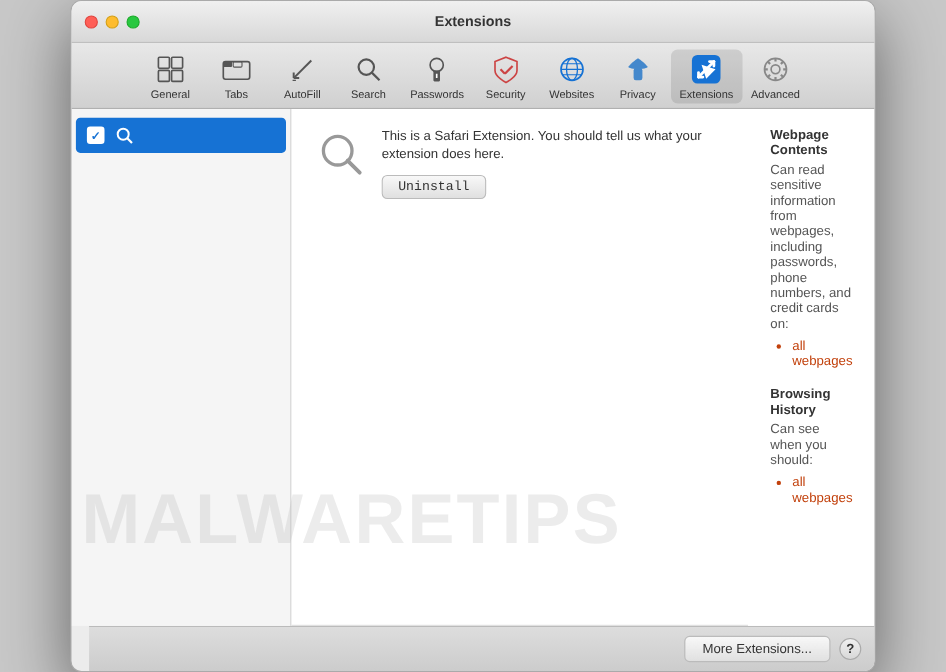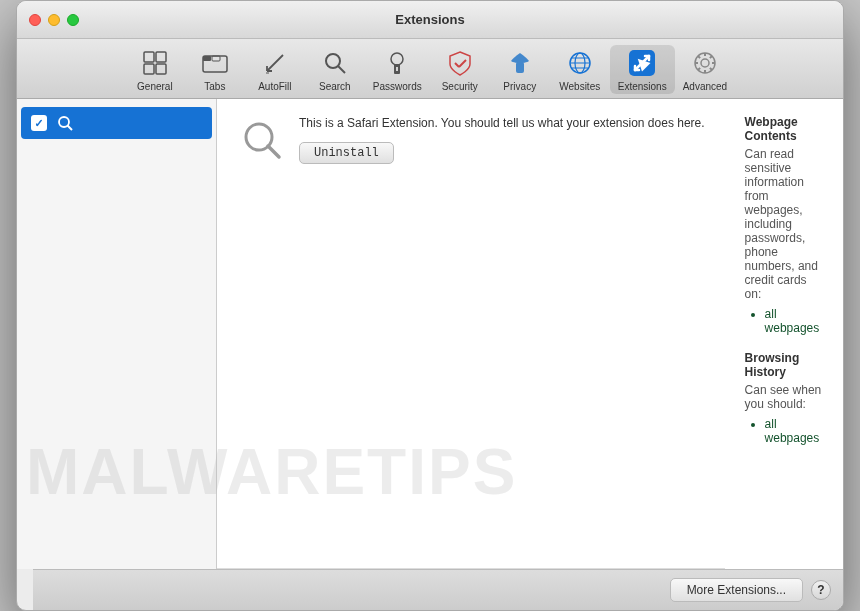--- a/index.html
+++ b/index.html
@@ -9,21 +9,21 @@
       background: #c8c8c8;
       display: flex;
       align-items: center;
       justify-content: center;
       width: 860px;
       height: 611px;
       overflow: hidden;
     }
 
     .window {
-      width: 828px;
+      width: 732px;
       background: #ececec;
       border-radius: 10px;
       box-shadow: 0 20px 60px rgba(0,0,0,0.5);
       overflow: hidden;
       border: 1px solid #aaa;
     }
 
     
     .titlebar {
       background: linear-gradient(to bottom, #f0f0f0, #d8d8d8);
@@ -238,21 +238,21 @@
       margin-bottom: 6px;
     }
 
     .permission-list {
       list-style: disc;
       padding-left: 20px;
     }
 
     .permission-list li {
       font-size: 12px;
-      color: #14532d;
+      color: #c2410c;
     }
 
     
     .watermark {
       position: absolute;
       font-size: 64px;
       font-weight: 900;
       color: rgba(180,180,180,0.25);
       letter-spacing: 2px;
       pointer-events: none;
@@ -386,38 +386,38 @@
           <line x1="9" y1="14" x2="13" y2="18" stroke="#c44" stroke-width="2"></line>
           <line x1="13" y1="18" x2="20" y2="11" stroke="#c44" stroke-width="2"></line>
         </svg>
       </div>
       <span class="toolbar-label">Security</span>
     </div>
 
     <div class="toolbar-item">
       <div class="toolbar-icon">
         <svg width="28" height="28" viewBox="0 0 28 28">
-          <path d="M14 4 C14 4 8 8 5 12 C5 12 7 14 14 14 C21 14 23 12 23 12 C20 8 14 4 14 4Z" fill="#4488cc"></path>
-          <rect x="10" y="13" width="8" height="11" rx="2" fill="#4488cc"></rect>
-        </svg>
-      </div>
-      <span class="toolbar-label">Privacy</span>
-    </div>
-
-    <div class="toolbar-item">
-      <div class="toolbar-icon">
-        <svg width="28" height="28" viewBox="0 0 28 28">
           <circle cx="14" cy="14" r="10" fill="none" stroke="#1672d4" stroke-width="1.5"></circle>
           <ellipse cx="14" cy="14" rx="5" ry="10" fill="none" stroke="#1672d4" stroke-width="1.2"></ellipse>
           <line x1="4" y1="14" x2="24" y2="14" stroke="#1672d4" stroke-width="1.2"></line>
           <line x1="5" y1="9" x2="23" y2="9" stroke="#1672d4" stroke-width="1"></line>
           <line x1="5" y1="19" x2="23" y2="19" stroke="#1672d4" stroke-width="1"></line>
         </svg>
       </div>
       <span class="toolbar-label">Websites</span>
+    </div>
+
+    <div class="toolbar-item">
+      <div class="toolbar-icon">
+        <svg width="28" height="28" viewBox="0 0 28 28">
+          <path d="M14 4 C14 4 8 8 5 12 C5 12 7 14 14 14 C21 14 23 12 23 12 C20 8 14 4 14 4Z" fill="#4488cc"></path>
+          <rect x="10" y="13" width="8" height="11" rx="2" fill="#4488cc"></rect>
+        </svg>
+      </div>
+      <span class="toolbar-label">Privacy</span>
     </div>
 
     <div class="toolbar-item active">
       <div class="toolbar-icon">
         <svg width="30" height="30" viewBox="0 0 30 30">
           <rect x="2" y="2" width="26" height="26" rx="5" fill="#1672d4"></rect>
           <polygon points="15,5 25,25 5,25" fill="white" transform="rotate(-45 15 15) scale(0.6) translate(10,10)"></polygon>
           <line x1="8" y1="22" x2="22" y2="8" stroke="white" stroke-width="2.5" stroke-linecap="round"></line>
           <line x1="18" y1="8" x2="22" y2="8" stroke="white" stroke-width="2.5" stroke-linecap="round"></line>
           <line x1="22" y1="8" x2="22" y2="12" stroke="white" stroke-width="2.5" stroke-linecap="round"></line>

